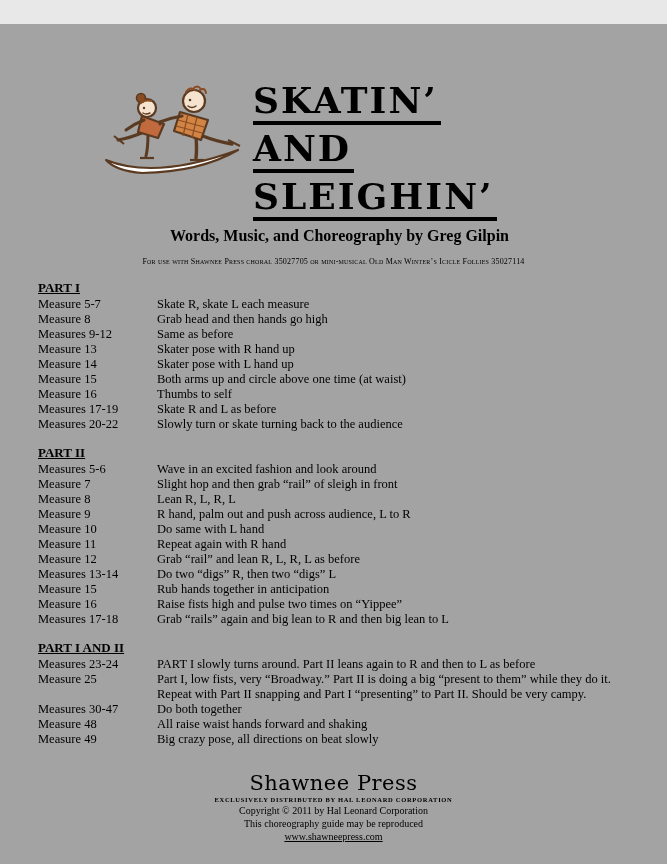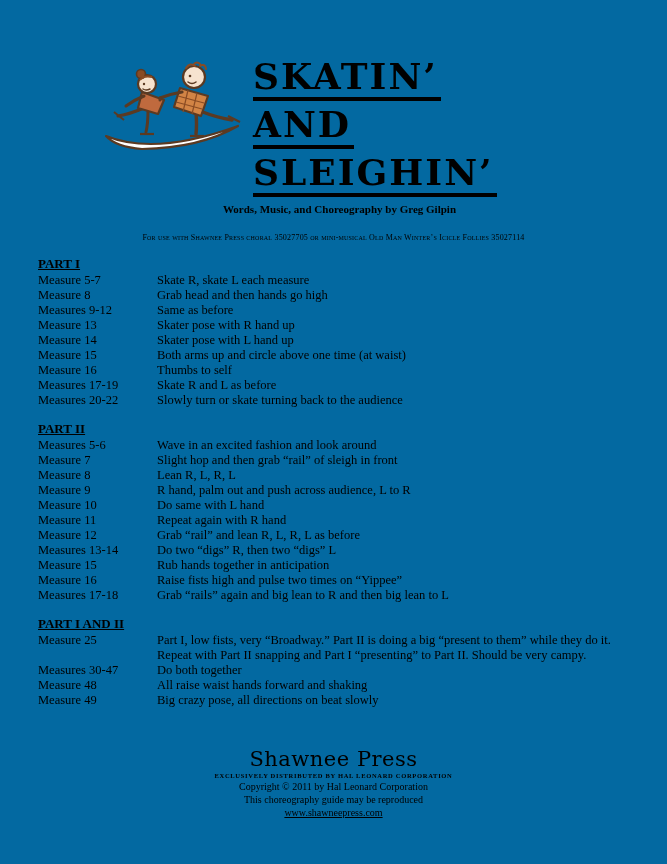--- a/index.html
+++ b/index.html
@@ -5,43 +5,44 @@
   * { margin: 0; padding: 0; box-sizing: border-box; }
   html, body { background: #e8e8e8; }
   body {
     width: 667px; height: 864px;
     font-family: "Liberation Serif", "DejaVu Serif", serif;
     color: #000;
     position: relative;
   }
   .page {
     position: absolute; inset: 0;
-    background: #0369a1;
+    background: #a3a3a3;
     overflow: hidden;
+    margin-top: 24px;
   }
 
   
   .illustration { position: absolute; left: 100px; top: 56px; width: 145px; height: 104px; }
   .title-block { position: absolute; left: 253px; top: 58px; }
   .title-line { display: block; }
   .title-line > span {
     display: inline-block;
     font-family: "DejaVu Serif", serif;
     font-weight: bold;
     font-size: 36px;
     line-height: 1.0;
     letter-spacing: 2px;
     border-bottom: 4px solid #000;
     padding: 0 3px 3px 0;
     margin-bottom: 5px;
     white-space: nowrap;
   }
   .byline {
     position: absolute; top: 203px; left: 0; right: 0;
-    text-align: center; font-weight: bold; font-size: 11px; padding-left: 12px;
+    text-align: center; font-weight: bold; font-size: 16px; padding-left: 12px;
   }
   .usage-note {
     position: absolute; top: 233px; left: 0; right: 0;
     text-align: center; font-size: 8px;
     font-variant: small-caps; letter-spacing: 0.2px;
   }
 
   
   .content {
     position: absolute; top: 256px; left: 38px; right: 24px;
@@ -210,20 +211,24 @@
           <span class="measure-label">Measure 16</span>
           <span class="measure-desc">Raise fists high and pulse two times on “Yippee”</span>
         </div>
         <div class="measure-row">
           <span class="measure-label">Measures 17-18</span>
           <span class="measure-desc">Grab “rails” again and big lean to R and then big lean to L</span>
         </div>
       </section>
       <section class="part-section">
         <h2 class="part-heading">PART I AND II</h2>
+        <div class="measure-row">
+          <span class="measure-label">Measures 23-24</span>
+          <span class="measure-desc">PART I slowly turns around.  Part II leans again to R and then to L as before</span>
+        </div>
         <div class="measure-row">
           <span class="measure-label">Measure 25</span>
           <span class="measure-desc">Part I, low fists, very “Broadway.” Part II is doing a big “present to them” while they do it.  Repeat with Part II snapping and Part I “presenting” to Part II.  Should be very campy.</span>
         </div>
         <div class="measure-row">
           <span class="measure-label">Measures 30-47</span>
           <span class="measure-desc">Do both together</span>
         </div>
         <div class="measure-row">
           <span class="measure-label">Measure 48</span>

